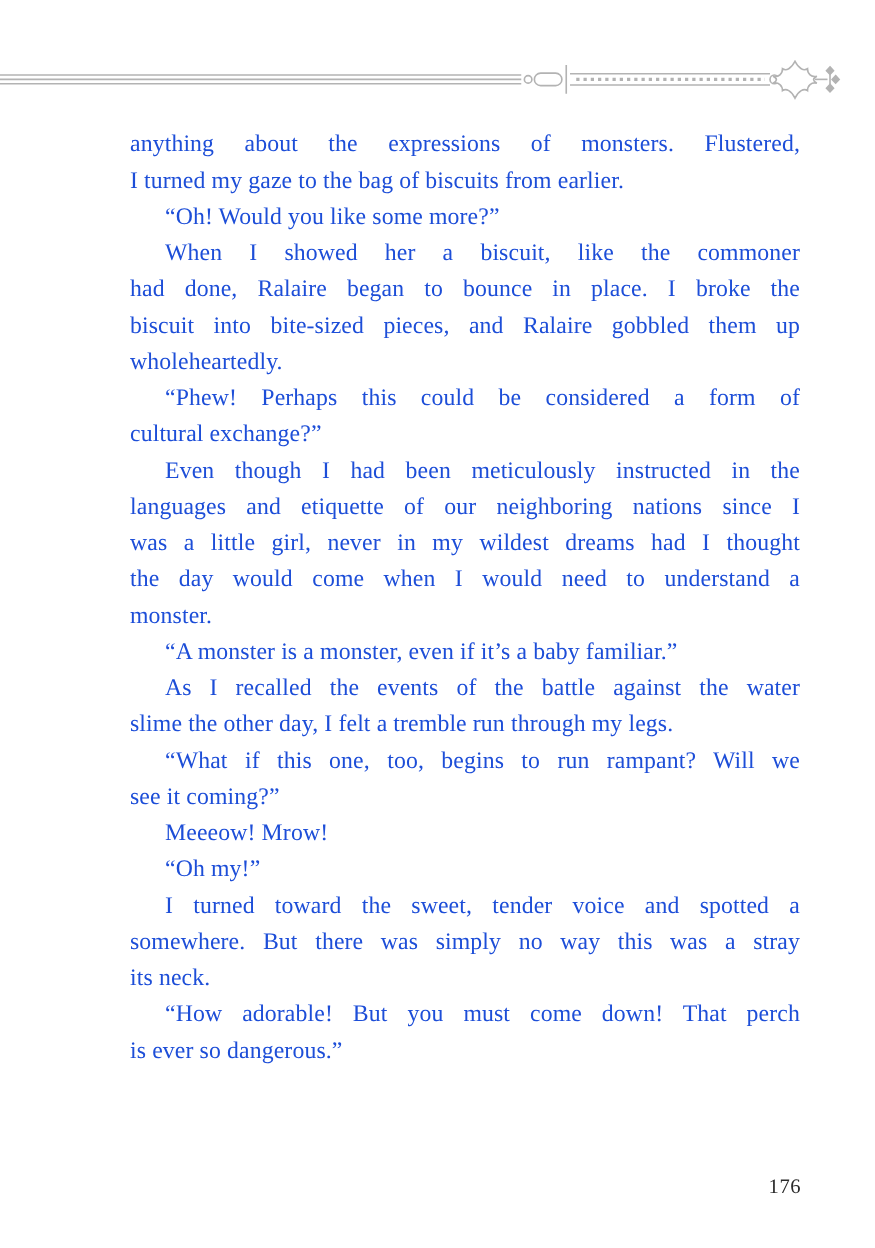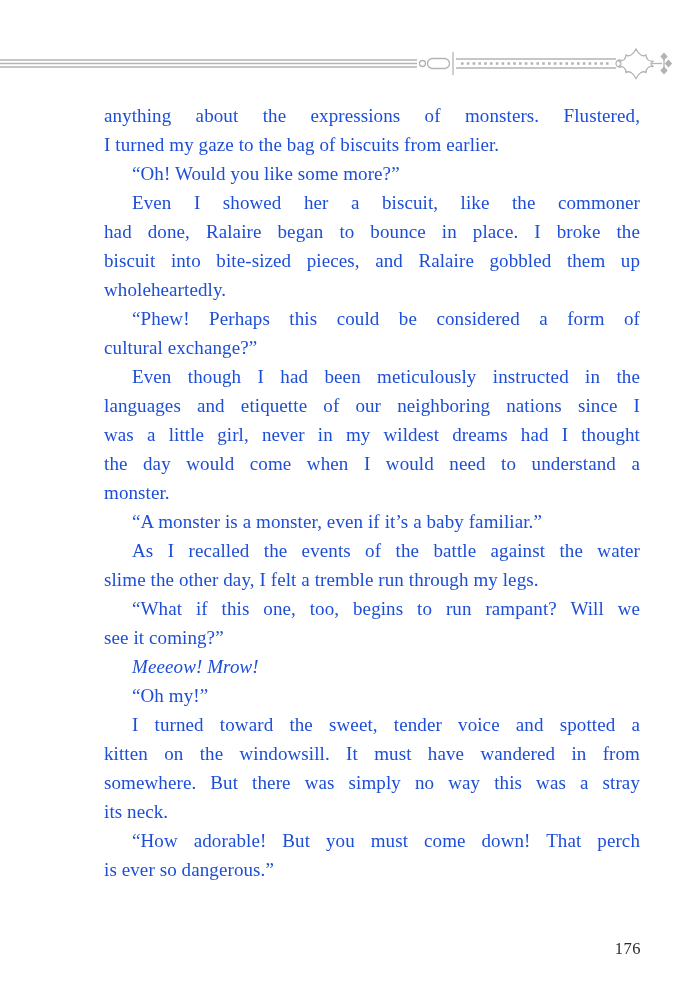--- a/index.html
+++ b/index.html
@@ -27,21 +27,21 @@
     line-height: 29px;
     text-align: left;
     white-space: normal;
     letter-spacing: 0.1px;
   }
   .line.j {
     text-align: justify;
     text-align-last: justify;
   }
   .line.ind { text-indent: 28px; }
-  .line.it { font-style: italic; }
+  .line.it { }
   .page-number {
     position: absolute;
     top: 939px;
     right: 59px;
     font-size: 16.5px;
     color: #2b2b2b;
     letter-spacing: 0.5px;
     text-align: center;
   }
 </style>
@@ -77,39 +77,38 @@
       <path fill="#b3b3b3" d="M664,19.5 l2.8,3 -2.8,3 -2.8,-3 Z"></path>
       <path fill="#b3b3b3" d="M668.5,12.5 l2.8,3 -2.8,3 -2.8,-3 Z"></path>
     </g>
   </svg>
 </div>
 
 <main class="text-block">
     <div class="line j">anything about the expressions of monsters. Flustered,</div>
     <div class="line">I turned my gaze to the bag of biscuits from earlier.</div>
     <div class="line ind">“Oh! Would you like some more?”</div>
-    <div class="line j ind">Even I showed her a biscuit, like the commoner</div>
+    <div class="line j ind">When I showed her a biscuit, like the commoner</div>
     <div class="line j">had done, Ralaire began to bounce in place. I broke the</div>
     <div class="line j">biscuit into bite-sized pieces, and Ralaire gobbled them up</div>
     <div class="line">wholeheartedly.</div>
     <div class="line j ind">“Phew! Perhaps this could be considered a form of</div>
     <div class="line">cultural exchange?”</div>
     <div class="line j ind">Even though I had been meticulously instructed in the</div>
     <div class="line j">languages and etiquette of our neighboring nations since I</div>
     <div class="line j">was a little girl, never in my wildest dreams had I thought</div>
     <div class="line j">the day would come when I would need to understand a</div>
     <div class="line">monster.</div>
     <div class="line ind">“A monster is a monster, even if it’s a baby familiar.”</div>
     <div class="line j ind">As I recalled the events of the battle against the water</div>
     <div class="line">slime the other day, I felt a tremble run through my legs.</div>
     <div class="line j ind">“What if this one, too, begins to run rampant? Will we</div>
     <div class="line">see it coming?”</div>
     <div class="line ind it">Meeeow! Mrow!</div>
     <div class="line ind">“Oh my!”</div>
     <div class="line j ind">I turned toward the sweet, tender voice and spotted a</div>
-    <div class="line j">kitten on the windowsill. It must have wandered in from</div>
     <div class="line j">somewhere. But there was simply no way this was a stray</div>
     <div class="line">its neck.</div>
     <div class="line j ind">“How adorable! But you must come down! That perch</div>
     <div class="line">is ever so dangerous.”</div>
   </main>
 
 <div class="page-number">176</div>
 
 </body></html>

